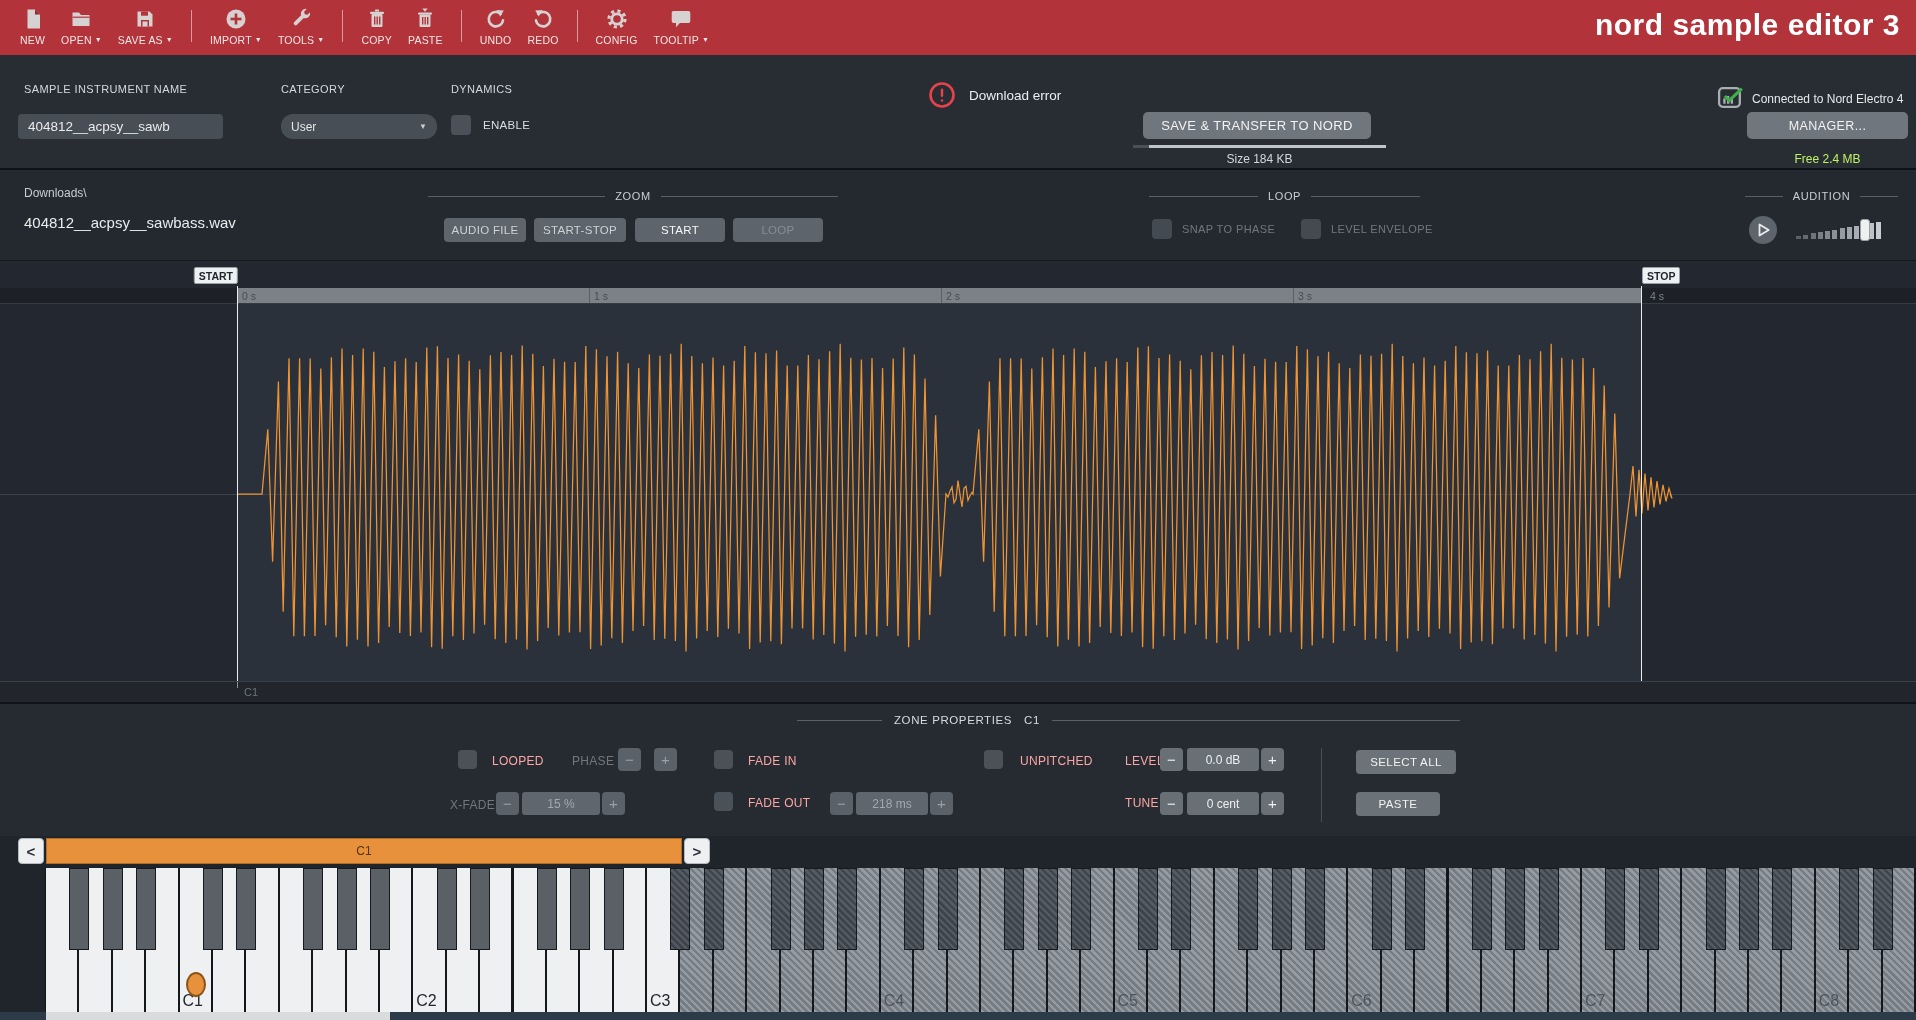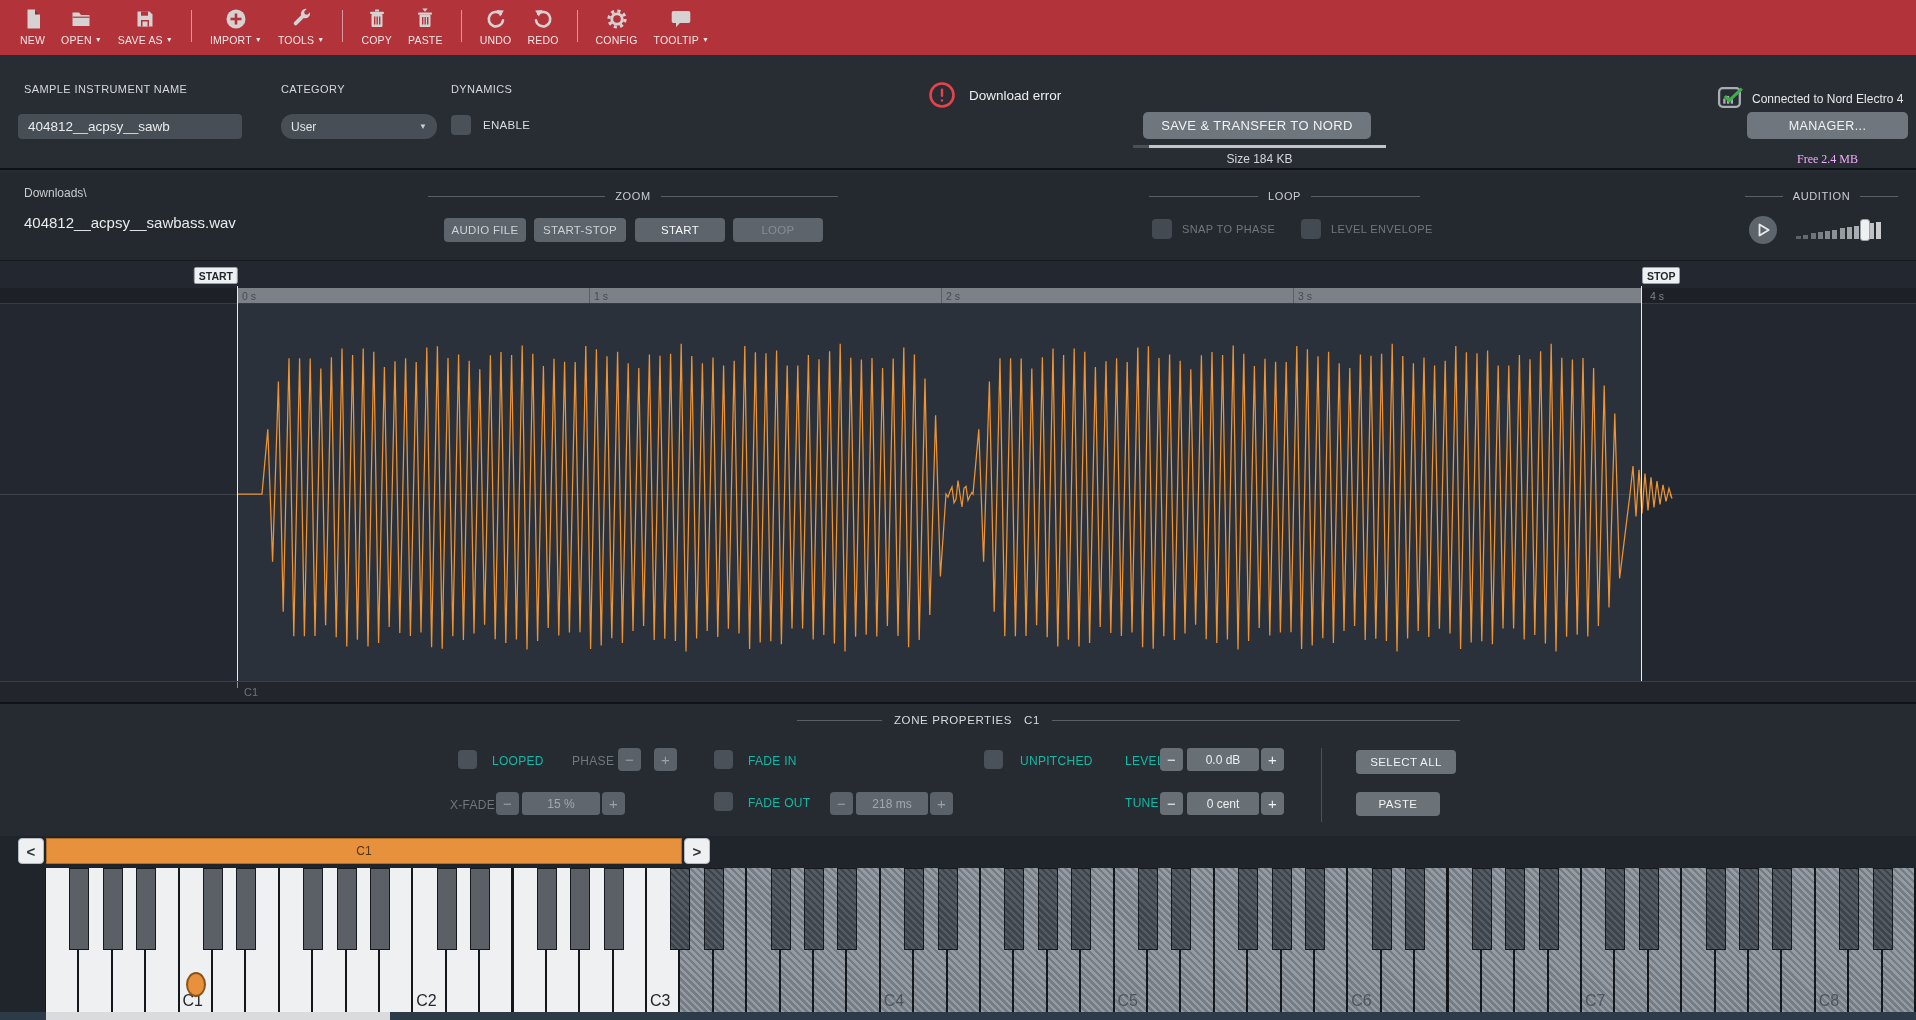--- a/index.html
+++ b/index.html
@@ -14,42 +14,42 @@
   .tb-item .ic{height:27px;display:flex;align-items:center;}
   .tb-label{font-size:10.5px;margin-top:2px;letter-spacing:.2px;display:flex;align-items:center;gap:3px;white-space:nowrap;}
   .tb-caret{font-size:7px;position:relative;top:-1px;}
   .tb-sep{width:1px;background:rgba(255,255,255,.5);margin:10px 10px 13px;}
   .logo{position:absolute;right:16px;top:8px;font-size:30px;color:#ffffff;font-weight:700;letter-spacing:.5px;}
 
   
   .header{position:absolute;left:0;top:55px;width:100%;height:115px;background:#282d34;
           border-bottom:2px solid #0e1115;box-sizing:border-box;}
   .lbl{position:absolute;font-size:11px;color:#d5d8db;letter-spacing:.4px;white-space:nowrap;}
-  .name-input{position:absolute;left:18px;top:59px;width:224px;height:25px;background:#474e55;
+  .name-input{position:absolute;left:18px;top:59px;width:205px;height:25px;background:#474e55;
               border:none;outline:none;border-radius:4px;color:#e9ebed;font-size:13.5px;
               font-family:"Liberation Sans",sans-serif;padding:0 10px;box-sizing:border-box;}
   .select{position:absolute;left:281px;top:59px;width:156px;height:25px;background:#474e55;border-radius:12px;
           color:#e4e6e8;font-size:12px;display:flex;align-items:center;padding:0 10px;box-sizing:border-box;}
   .select .caret{margin-left:auto;font-size:8px;color:#c9ccd0;}
   .cb{width:20px;height:20px;border-radius:4px;background:#4a5158;}
   .cb.dim{background:#434a51;}
   .hdr-cb{position:absolute;left:451px;top:60px;}
   .enable-lbl{position:absolute;left:483px;top:64px;font-size:11.5px;color:#dadde0;letter-spacing:.3px;}
   .err-ic{position:absolute;left:928px;top:26px;}
   .err-txt{position:absolute;left:969px;top:33px;font-size:13.5px;color:#eceeef;}
   .btn{background:#70767d;border-radius:5px;color:#f0f2f3;display:flex;align-items:center;justify-content:center;
        letter-spacing:.4px;box-sizing:border-box;}
   .save-btn{position:absolute;left:1143px;top:57px;width:228px;height:27px;font-size:13px;}
   .progress{position:absolute;left:1133px;top:90px;width:253px;height:3px;background:#c2c5c8;}
   .progress .pseg{position:absolute;left:0;top:0;width:16px;height:3px;background:#4a5056;}
   .size-txt{position:absolute;left:1133px;top:97px;width:253px;text-align:center;font-size:12px;color:#d3d6d9;}
   .conn-ic{position:absolute;left:1716px;top:28px;}
   .conn-txt{position:absolute;left:1752px;top:37px;font-size:12px;color:#e6e8ea;}
   .mgr-btn{position:absolute;left:1747px;top:57px;width:161px;height:27px;font-size:12.5px;}
-  .free-txt{position:absolute;left:1747px;top:97px;width:161px;text-align:center;font-size:12px;color:#f0abfc;font-family:Liberation Serif, serif;}
+  .free-txt{position:absolute;left:1747px;top:97px;width:161px;text-align:center;font-size:12px;color:#bef264;}
 
   
   .transport{position:absolute;left:0;top:172px;width:100%;height:88px;background:#24292f;padding-left:39px;}
   .dir-txt{position:absolute;left:24px;top:14px;font-size:12px;color:#c9ccd0;}
   .file-txt{position:absolute;left:24px;top:42px;font-size:15px;color:#e9ebed;}
   .sec-head{position:absolute;top:18px;display:flex;align-items:center;gap:10px;font-size:11px;
             color:#cbced2;letter-spacing:.6px;}
   .sec-head .ln{height:1px;background:#596067;flex:1;}
   .zbtn{position:absolute;top:46px;height:24px;background:#5d646c;border-radius:4px;display:flex;
         align-items:center;justify-content:center;font-size:11.5px;color:#ced2d5;letter-spacing:.3px;}
@@ -84,21 +84,21 @@
   .zoneband .ztick{position:absolute;left:237px;top:0;width:1px;height:6px;background:#8a9096;}
   .zoneband .zlabel{position:absolute;left:244px;top:4px;font-size:11px;color:#6d737a;}
 
   
   .props{position:absolute;left:0;top:702px;width:100%;height:134px;background:#262b31;border-top:2px solid #101317;box-sizing:border-box;}
   .props-header{position:absolute;left:797px;top:10px;width:663px;display:flex;align-items:center;gap:12px;
                 font-size:11.5px;color:#d7dadd;letter-spacing:.6px;}
   .props-header .ln{height:1px;background:#596067;}
   .props-header .ln.l{width:85px;}
   .props-header .ln.r{flex:1;}
-  .plabel{position:absolute;font-size:12px;color:#14b8a6;letter-spacing:.3px;white-space:nowrap;}
+  .plabel{position:absolute;font-size:12px;color:#fca5a5;letter-spacing:.3px;white-space:nowrap;}
   .plabel.dim{color:#70777e;}
   .pcb{position:absolute;width:19px;height:19px;border-radius:4px;background:#4a5158;}
   .sbtn{position:absolute;width:23px;height:23px;border-radius:4px;background:#687076;color:#eef0f2;
         font-size:15px;display:flex;align-items:center;justify-content:center;}
   .sbtn.dim{background:#5a6168;color:#9aa1a7;}
   .sfield{position:absolute;height:23px;border-radius:3px;background:#687076;color:#eef0f2;font-size:12px;
           display:flex;align-items:center;justify-content:center;}
   .sfield.dim{color:#a3a9af;background:#5f666d;}
   .pbtn{position:absolute;height:24px;border-radius:4px;background:#6b7278;color:#f0f2f3;font-size:11.5px;
         display:flex;align-items:center;justify-content:center;letter-spacing:.4px;}
@@ -251,20 +251,21 @@
         </div>
         <div class="tb-item">
           <span class="ic">
             <svg width="24" height="24" viewBox="0 0 24 24">
               <path fill="#d6d2d2" d="M4.5 4h15A1.8 1.8 0 0 1 21.3 5.8v8.4a1.8 1.8 0 0 1-1.8 1.8h-8.6l-3.9 4.2v-4.2H4.5a1.8 1.8 0 0 1-1.8-1.8V5.8A1.8 1.8 0 0 1 4.5 4z"></path>
             </svg>
           </span>
           <span class="tb-label">TOOLTIP<span class="tb-caret">▼</span></span>
         </div>
       </div>
+    <div class="logo">nord sample editor 3</div>
   </div>
 
   <div class="header">
     <div class="lbl" style="left:24px;top:28px;">SAMPLE INSTRUMENT NAME</div>
     <input class="name-input" value="404812__acpsy__sawb" style="">
     <div class="lbl" style="left:281px;top:28px;">CATEGORY</div>
     <div class="select">
       <span>User</span>
       <span class="caret">▼</span>
     </div>

